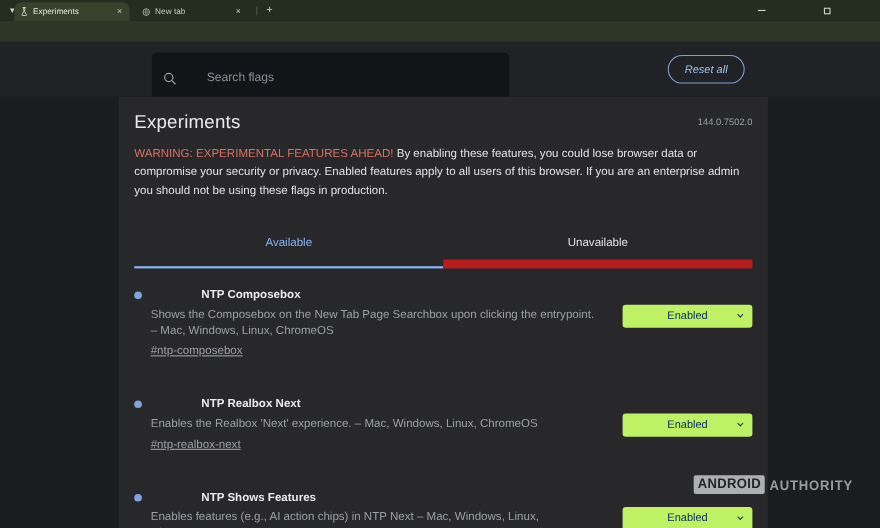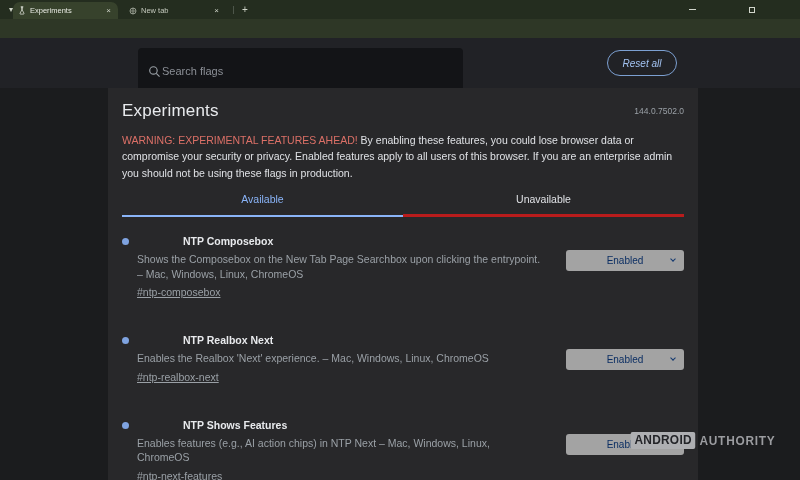--- a/index.html
+++ b/index.html
@@ -38,53 +38,53 @@
   .chip-label { font-size:7.5px; color:#e8ebe3; }
   .url-text { margin-left:7px; font-size:8px; color:#e0e4d9; letter-spacing:.2px; }
   .omni-icons { margin-left:auto; margin-right:9px; display:flex; align-items:center; gap:8px; }
   .star-ic { font-size:9px; color:#c2c7bb; line-height:1; }
   .avatar { position:absolute; right:4px; top:22px; width:13px; height:13px; border-radius:50%;
             background: radial-gradient(circle at 35% 30%, #8f7cc0, #2e2544 75%); }
 
   
   .flags-toolbar { position:absolute; top:38px; left:0; width:800px; height:50px; background:#212226; }
   .search-box { position:absolute; left:138px; top:10px; width:325px; height:46px; background:#131417;
-                border-radius:4px; display:flex; align-items:center; padding:0 10px; gap:1px; }
+                border-radius:4px; display:flex; align-items:center; padding:0 10px; gap:27px; }
   .search-box svg { flex:0 0 auto; }
   .search-input { background:transparent; border:none; outline:none; width:100%;
                   color:#dadce0; font-size:11px; font-family:"Liberation Sans",sans-serif; }
   .search-input::placeholder { color:#8b8f96; }
   .reset-all { position:absolute; left:607px; top:12px; width:70px; height:26px; border-radius:13px;
                border:1px solid #7ca0d2; background:transparent; color:#a3c3f2; font-size:10px;
                font-family:"Liberation Sans",sans-serif;font-style:italic; }
 
   
   .page { position:absolute; top:88px; left:0; width:800px; height:392px; background:#1b1c1e; }
   .column { position:absolute; left:108px; top:0; width:590px; height:392px; background:#28282a;
             padding:0 14px; overflow:hidden; }
   .head-row { display:flex; justify-content:space-between; align-items:center; padding-top:13px; }
   .page-title { font-size:17px; font-weight:400; color:#e8eaed; letter-spacing:.2px; }
   .version { font-size:8.5px; color:#9aa0a6; }
   .warning { margin-top:11px; font-size:10.5px; line-height:1.56; color:#dfe1e5; }
   .warn-red { color:#dc7067; }
-  .tabs-row { margin-top:4px; display:flex; }
+  .tabs-row { margin-top:26px; display:flex; }
   .ptab { width:50%; text-align:center; font-size:10.5px; padding:8px 0 9px; }
   .ptab.sel { color:#8ab4f8; border-bottom:2px solid #8ab4f8; }
-  .ptab.unsel { color:#dfe1e5; border-bottom:3px solid #b91c1c; }
+  .ptab.unsel { color:#dfe1e5; border-bottom:8px solid #b91c1c; }
 
   .flag-row { display:flex; }
   .flag-row.first { margin-top:18px; }
   .flag-row.next { margin-top:34px; }
   .flag-text { flex:1; padding-right:22px; padding-left:15px; position:relative; }
   .dot { position:absolute; left:0; top:3px; width:7px; height:7px; border-radius:50%; background:#7fa3e0; }
   .flag-name { font-size:10.5px; font-weight:bold; color:#e8eaed;padding-left:46px; }
   .flag-desc { margin-top:5px; font-size:10.5px; line-height:1.38; color:#9aa0a6; }
   .flag-link { display:inline-block; margin-top:5px; font-size:10.5px; color:#9aa0a6;
                text-decoration:underline; }
-  .flag-select { width:118px; height:21px; margin-top:15px; background:#a3a3a3; border-radius:3px;
+  .flag-select { width:118px; height:21px; margin-top:15px; background:#bef264; border-radius:3px;
                  display:flex; align-items:center; justify-content:center; position:relative;
                  color:#0b2e63; font-size:10px; flex:0 0 auto; cursor:default; }
   .sel-chev { position:absolute; right:9px; top:7px; width:4px; height:4px;
               border-right:1.4px solid #12386f; border-bottom:1.4px solid #12386f;
               transform:rotate(45deg); }
 
   
   .watermark { position:absolute; right:24px; top:432px; display:flex; align-items:center; gap:4px;
                transform:scaleX(.95); transform-origin:right; z-index:5; }
   .wm-box { background:#aeafb2; color:#232428; font-weight:bold; font-size:12.5px;

